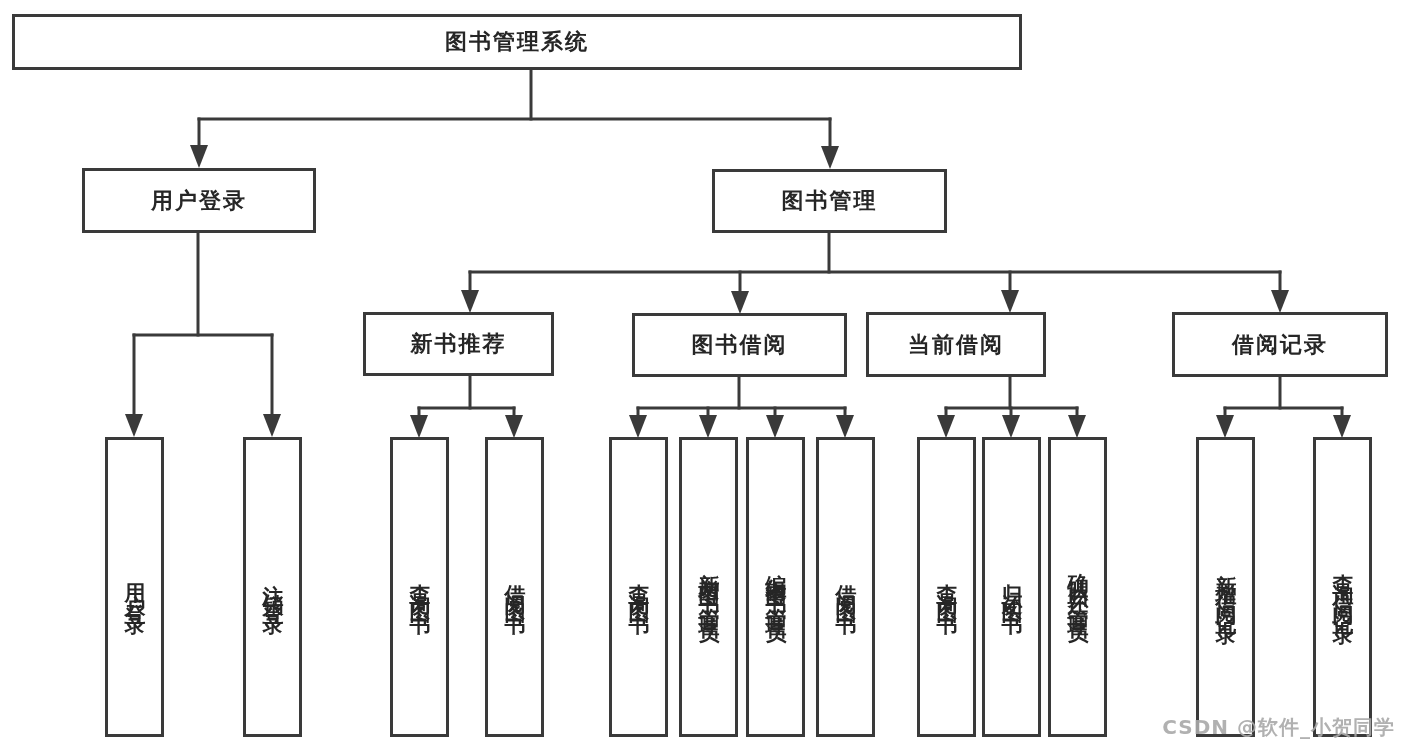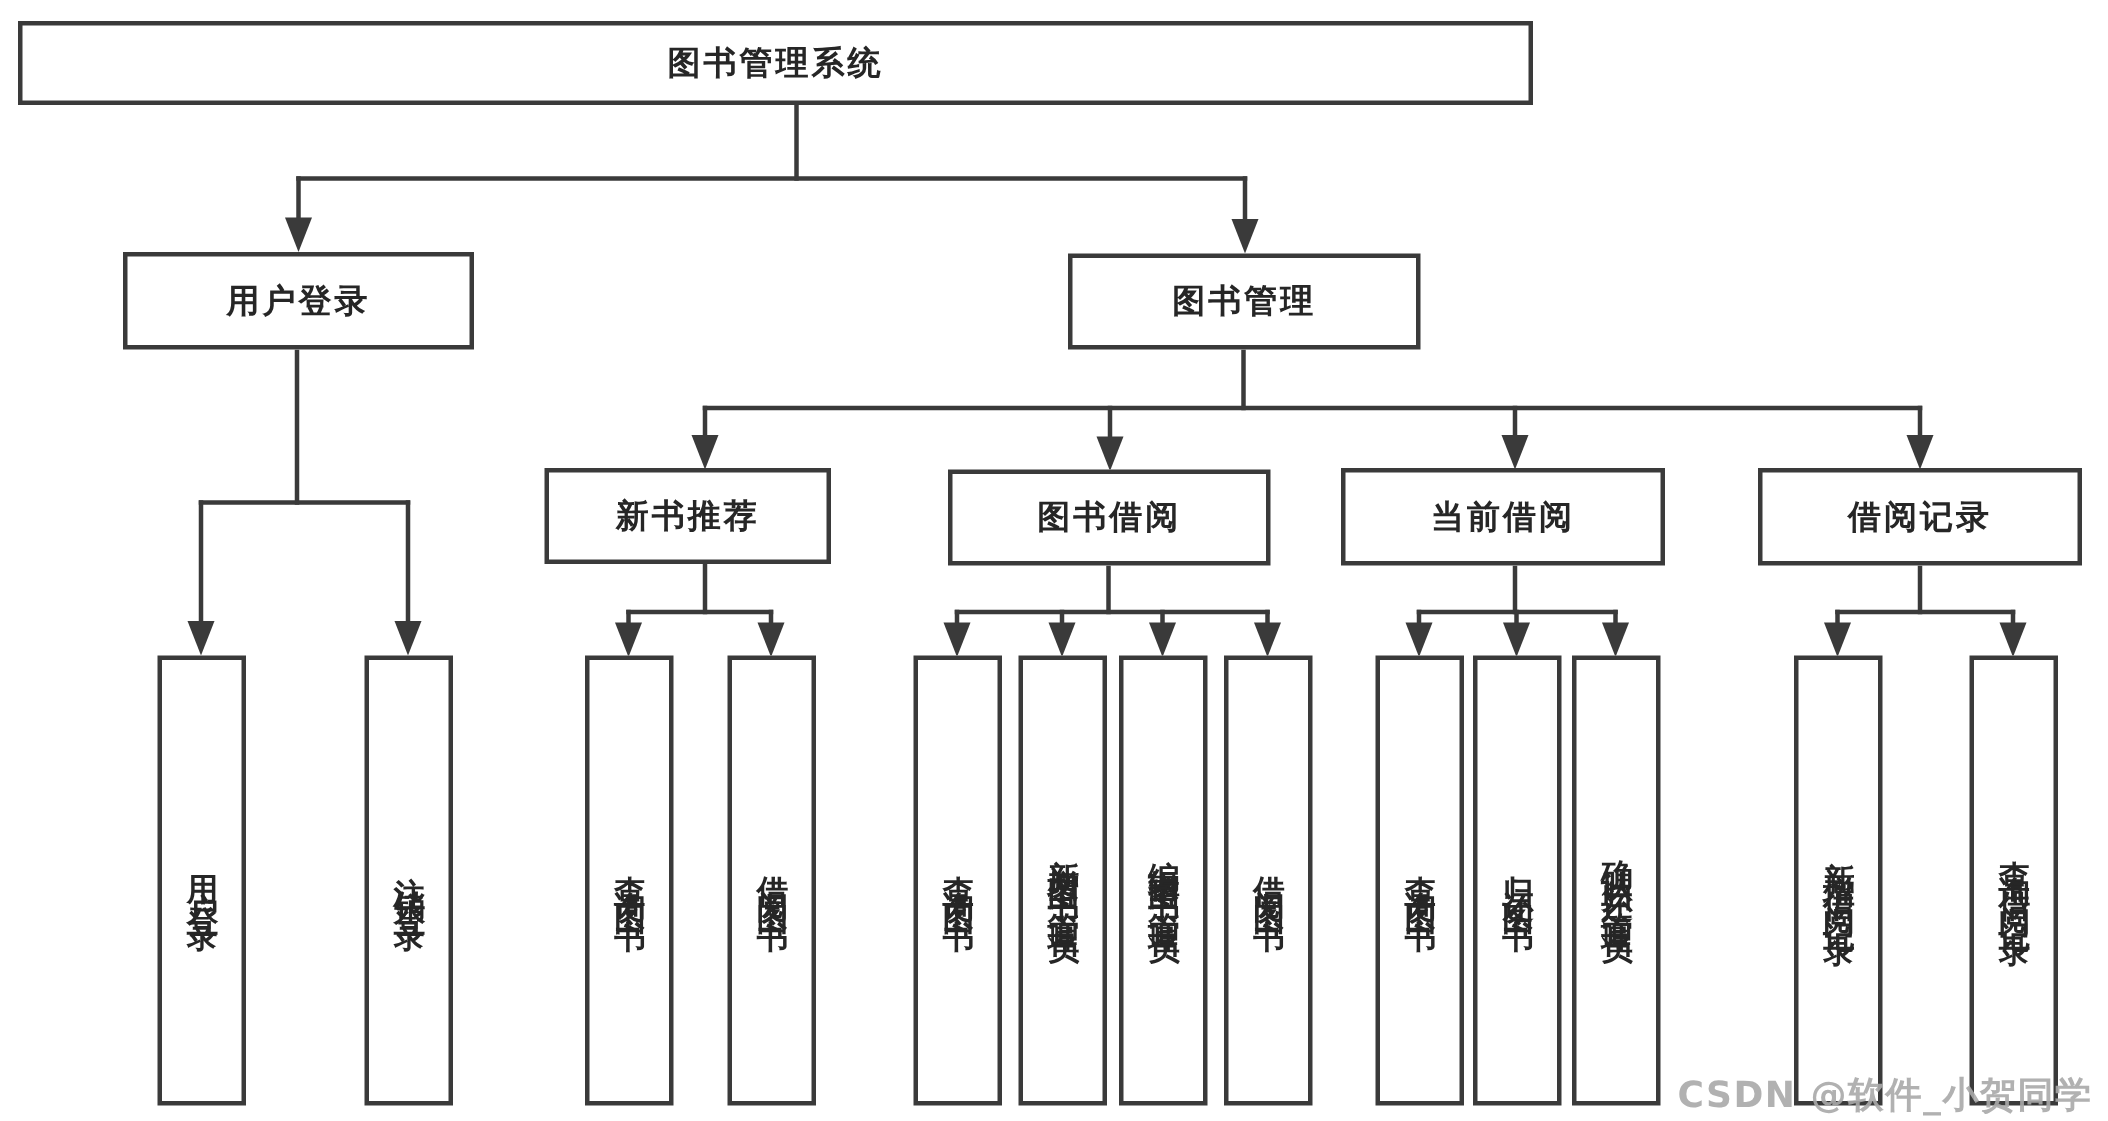--- a/index.html
+++ b/index.html
@@ -58,21 +58,21 @@
     letter-spacing: 10px;
     color: #262626;
   }
   .vtext.long {
     letter-spacing: 7px;
   }
   #watermark {
     position: absolute;
     right: 10px;
     top: 714px;
-    font-size: 24px;
+    font-size: 20px;
     letter-spacing: 1px;
     color: #a9a9a9;
     opacity: 0.9;
     z-index: 4;
     white-space: nowrap;
   }
 </style>
 </head>
 <body>
 
@@ -157,21 +157,21 @@
   <div class="hbox" style="left:712px; top:169px; width:235px; height:64px;">
     <span>图书管理</span>
   </div>
 
   <div class="hbox" style="left:363px; top:312px; width:191px; height:64px;">
     <span>新书推荐</span>
   </div>
   <div class="hbox" style="left:632px; top:313px; width:215px; height:64px;">
     <span>图书借阅</span>
   </div>
-  <div class="hbox" style="left:894px; top:312px; width:216px; height:65px;">
+  <div class="hbox" style="left:866px; top:312px; width:180px; height:65px;">
     <span>当前借阅</span>
   </div>
   <div class="hbox" style="left:1172px; top:312px; width:216px; height:65px;">
     <span>借阅记录</span>
   </div>
 
   <div class="vbox" style="left:105px;">
     <span class="vtext">用户登录</span>
   </div>
   <div class="vbox" style="left:243px;">

